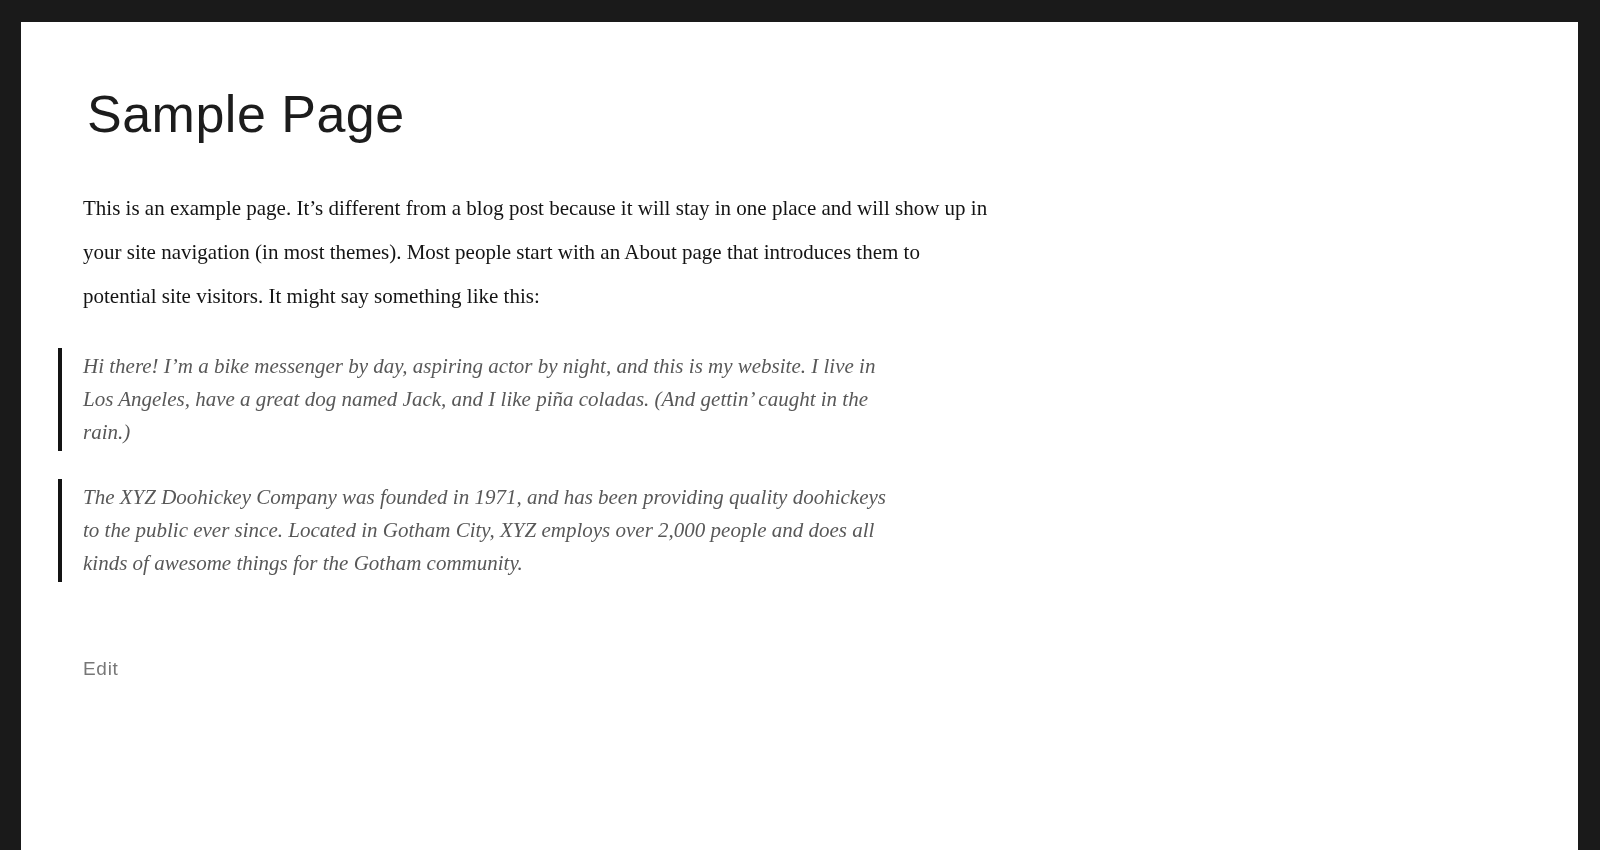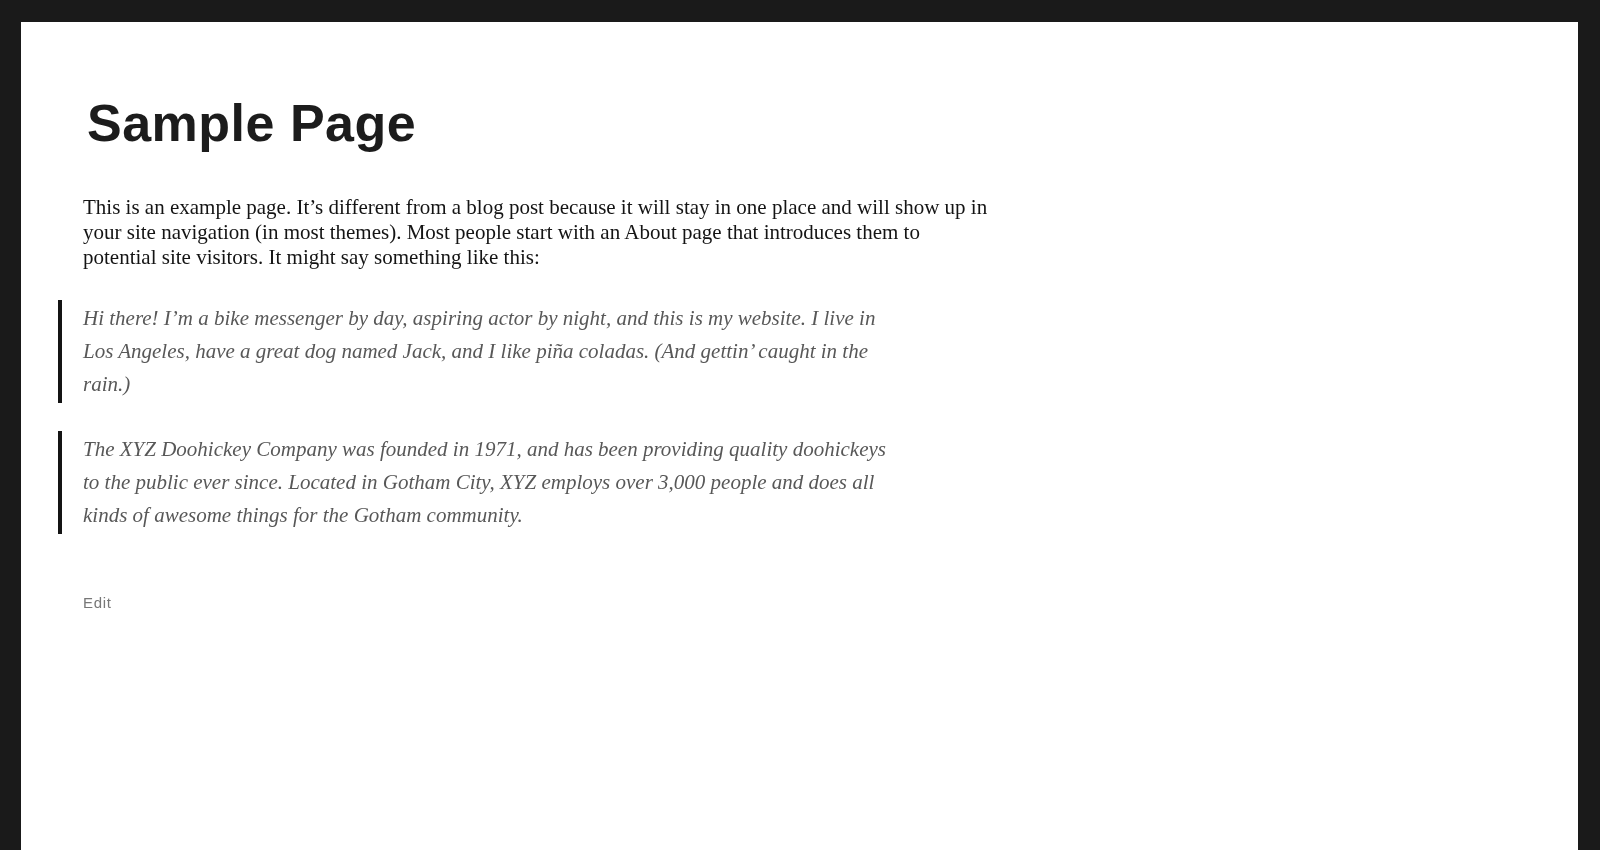--- a/index.html
+++ b/index.html
@@ -26,30 +26,30 @@
     height:828px;
     background:var(--card);
     overflow:hidden;
   }
   .content{
     padding:66px 0 0 62px;
     width:1262px;
   }
   h1.page-title{
     font-family:"Liberation Sans","DejaVu Sans",sans-serif;
-    font-weight:bold;
+    font-weight:normal;
     font-size:52px;
     line-height:1;
     letter-spacing:0.5px;
     color:var(--heading);
-    margin:9px 0 0 4px;
+    margin:0 0 0 4px;
   }
   .body-text{
     font-size:21px;
-    line-height:25px;
+    line-height:44px;
     color:var(--body);
     white-space:pre-line;
   }
   .intro{margin-top:46px;margin-bottom:30px;}
   blockquote{
     border-left:4px solid var(--quote_border);
     margin:16px 0 28px -25px;
     padding:2px 0 2px 21px;
   }
   .quote-text{
@@ -62,23 +62,23 @@
   .interlude{margin-bottom:28px;}
   .outro{margin-bottom:26px;}
   a.dashboard-link{
     color:var(--link);
     text-decoration:underline;
     text-decoration-thickness:1px;
     text-underline-offset:4px;
   }
   a.edit-link{
     display:inline-block;
-    margin-top:32px;
+    margin-top:48px;
     font-family:"Liberation Sans","DejaVu Sans",sans-serif;
-    font-size:15px;
+    font-size:19px;
     letter-spacing:0.7px;
     color:var(--edit);
     text-decoration:none;
     cursor:pointer;
   }
 </style>
 </head>
 <body>
 
 <div class="card">
@@ -92,21 +92,21 @@
 
     <blockquote>
       <p class="quote-text">Hi there! I’m a bike messenger by day, aspiring actor by night, and this is my website. I live in
 Los Angeles, have a great dog named Jack, and I like piña coladas. (And gettin’ caught in the
 rain.)</p>
     </blockquote>
 
 
     <blockquote>
       <p class="quote-text">The XYZ Doohickey Company was founded in 1971, and has been providing quality doohickeys
-to the public ever since. Located in Gotham City, XYZ employs over 3,000 people and does all
+to the public ever since. Located in Gotham City, XYZ employs over 2,000 people and does all
 kinds of awesome things for the Gotham community.</p>
     </blockquote>
 
 
     <a href="#" class="edit-link">Edit</a>
 
   </main>
 </div>
 
 </body></html>

